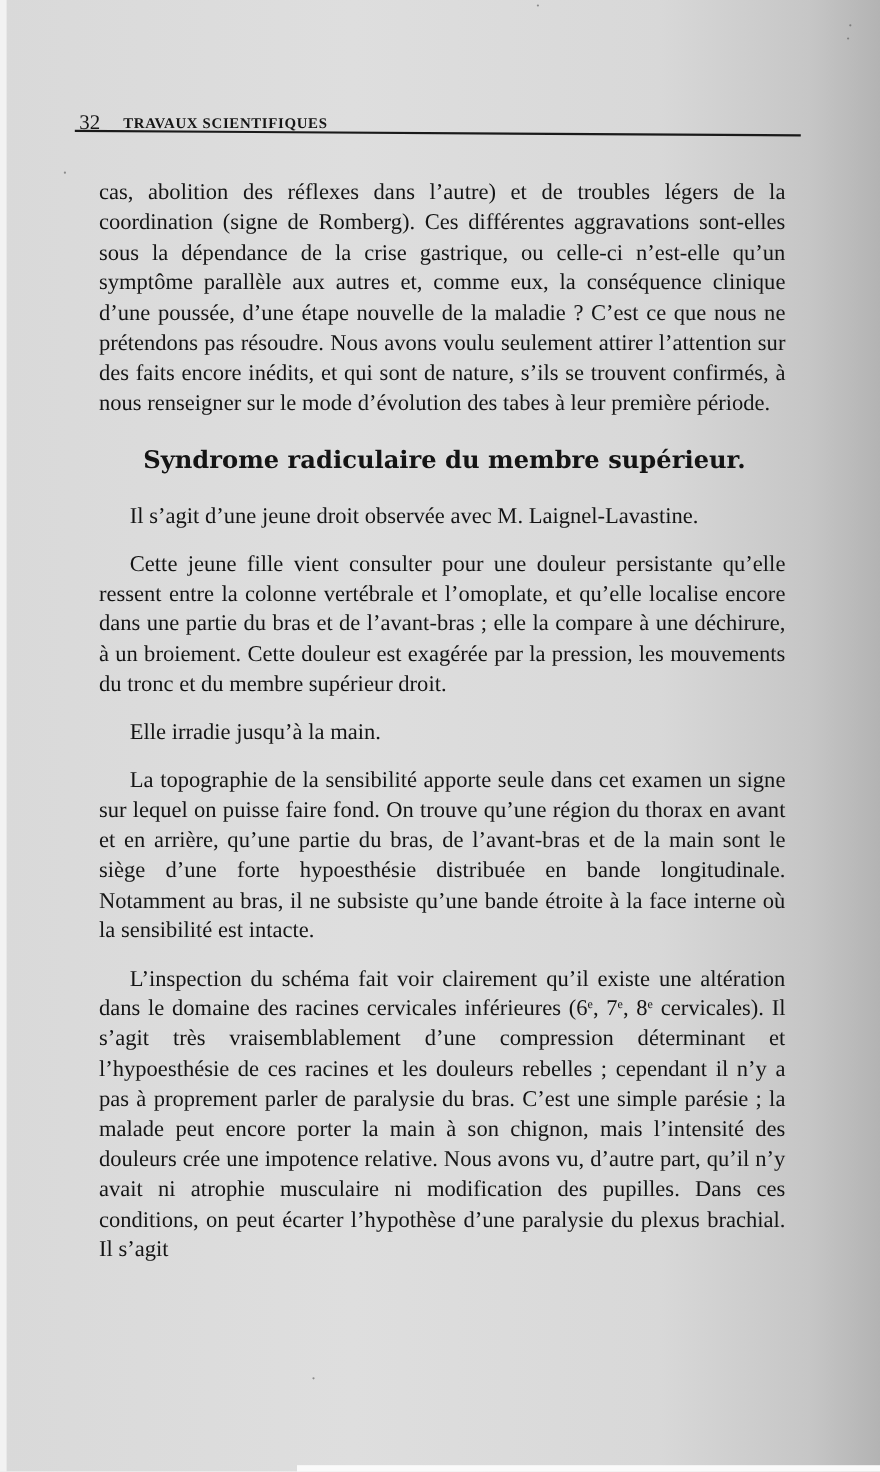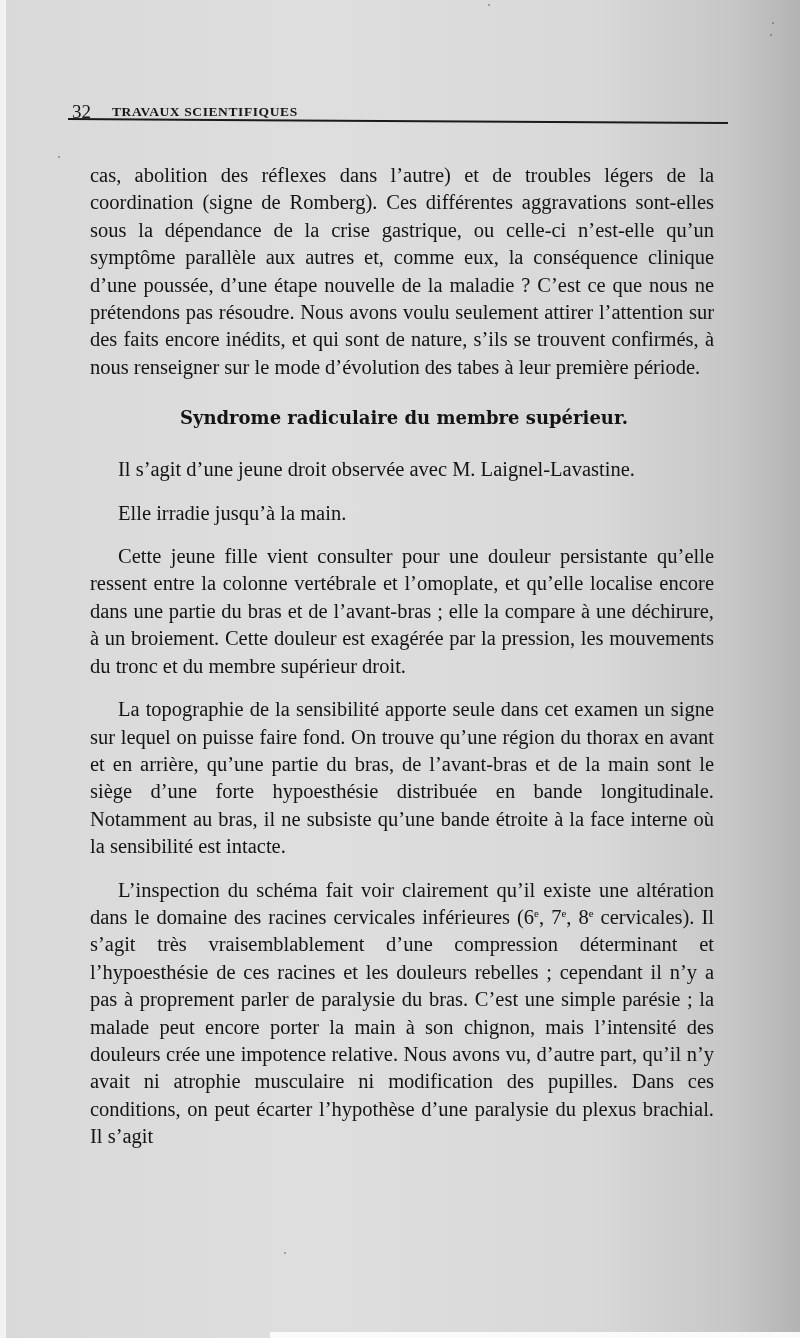--- a/index.html
+++ b/index.html
@@ -91,21 +91,21 @@
     text-align-last: left;
   }
   .para.indent {
     text-indent: 28px;
   }
   .section-heading {
     margin: 25px 0 26px 0;
     text-align: center;
     font-family: "DejaVu Serif", serif;
     font-weight: bold;
-    font-size: 18px;
+    font-size: 22px;
     line-height: 24px;
     padding-left: 4px;
   }
   sup {
     font-size: 11px;
     line-height: 0;
     vertical-align: 7px;
   }
   .speck {
     position: absolute;
@@ -135,18 +135,18 @@
   </div>
 
   <div class="head-rule"></div>
 
   <div class="body-text">
     <p class="para">cas, abolition des réflexes dans l’autre) et de troubles légers de la coordination (signe de Romberg). Ces différentes aggravations sont-elles sous la dépendance de la crise gastrique, ou celle-ci n’est-elle qu’un symptôme parallèle aux autres et, comme eux, la conséquence clinique d’une poussée, d’une étape nouvelle de la maladie ? C’est ce que nous ne prétendons pas résoudre. Nous avons voulu seulement attirer l’attention sur des faits encore inédits, et qui sont de nature, s’ils se trouvent confirmés, à nous renseigner sur le mode d’évolution des tabes à leur première période.</p>
 
     <h2 class="section-heading">Syndrome radiculaire du membre supérieur.</h2>
 
     <p class="para indent">Il s’agit d’une jeune droit observée avec M. Laignel-Lavastine.</p>
+    <p class="para indent">Cette jeune fille vient consulter pour une douleur persistante qu’elle ressent entre la colonne vertébrale et l’omoplate, et qu’elle localise encore dans une partie du bras et de l’avant-bras ; elle la compare à une déchirure, à un broiement. Cette douleur est exagérée par la pression, les mouvements du tronc et du membre supérieur droit.</p>
     <p class="para indent">Elle irradie jusqu’à la main.</p>
-    <p class="para indent">Cette jeune fille vient consulter pour une douleur persistante qu’elle ressent entre la colonne vertébrale et l’omoplate, et qu’elle localise encore dans une partie du bras et de l’avant-bras ; elle la compare à une déchirure, à un broiement. Cette douleur est exagérée par la pression, les mouvements du tronc et du membre supérieur droit.</p>
     <p class="para indent">La topographie de la sensibilité apporte seule dans cet examen un signe sur lequel on puisse faire fond. On trouve qu’une région du thorax en avant et en arrière, qu’une partie du bras, de l’avant-bras et de la main sont le siège d’une forte hypoesthésie distribuée en bande longitudinale. Notamment au bras, il ne subsiste qu’une bande étroite à la face interne où la sensibilité est intacte.</p>
     <p class="para indent"><span>L’inspection du schéma fait voir clairement qu’il existe une altération dans le domaine des racines cervicales inférieures (6</span><sup>e</sup><span>, 7</span><sup>e</sup><span>, 8</span><sup>e</sup><span> cervicales). Il s’agit très vraisemblablement d’une compression déterminant et l’hypoesthésie de ces racines et les douleurs rebelles ; cependant il n’y a pas à proprement parler de paralysie du bras. C’est une simple parésie ; la malade peut encore porter la main à son chignon, mais l’intensité des douleurs crée une impotence relative. Nous avons vu, d’autre part, qu’il n’y avait ni atrophie musculaire ni modification des pupilles. Dans ces conditions, on peut écarter l’hypothèse d’une paralysie du plexus brachial. Il s’agit</span></p>
   </div>
 </div>
 
 </body></html>

